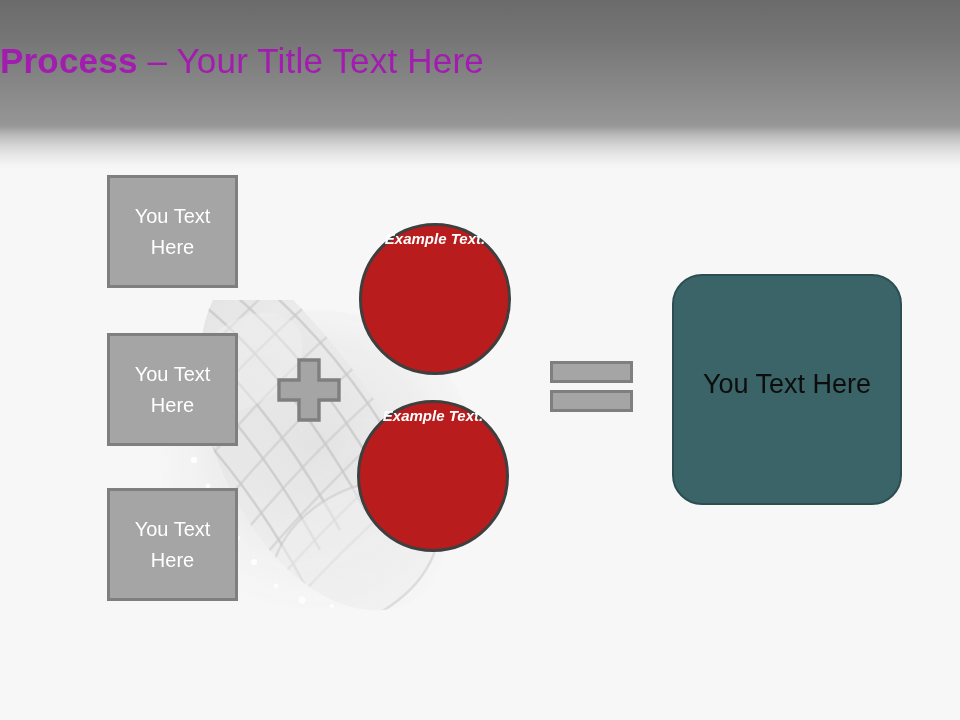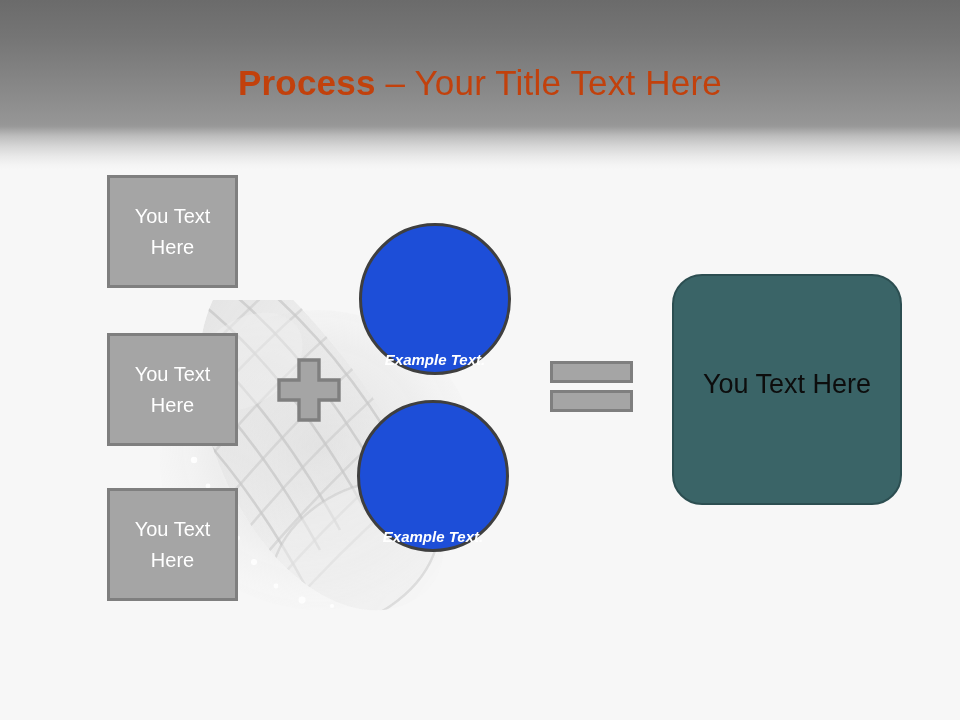--- a/index.html
+++ b/index.html
@@ -31,24 +31,24 @@
         #bdbdbd 80%,
         #d6d6d6 86%,
         #e9e9e9 92%,
         #f4f4f4 97%,
         #f7f7f7 100%);
   }
 
   #page-title {
     position: absolute;
     left: 0;
-    top: 61px;
+    top: 39px;
     width: 960px;
-    text-align: center;
-    color: #c2410c;
+    text-align: left;
+    color: #a21caf;
     font-size: 35px;
     line-height: 44px;
     letter-spacing: 0.2px;
     white-space: nowrap;
   }
   #page-title .t-strong { font-weight: bold; }
   #page-title .t-light  { font-weight: normal; }
 
   
   #watermark {
@@ -90,31 +90,31 @@
     width: 64px;
     height: 64px;
   }
 
   
   .dark-circle {
     position: absolute;
     width: 152px;
     height: 152px;
     border-radius: 50%;
-    background: #1d4ed8;
+    background: #b91c1c;
     border: 3px solid #3f3f3f;
     box-sizing: border-box;
     color: #ffffff;
     font-size: 15px;
     line-height: 25px;
     font-weight: bold;
     font-style: italic;
     text-align: center;
     display: flex;
-    align-items: flex-end;
+    align-items: flex-start;
     justify-content: center;
   }
   #circle-1 { left: 359px; top: 223px; }
   #circle-2 { left: 357px; top: 400px; }
 
   
   #equals-sign {
     position: absolute;
     left: 550px;
     top: 361px;

